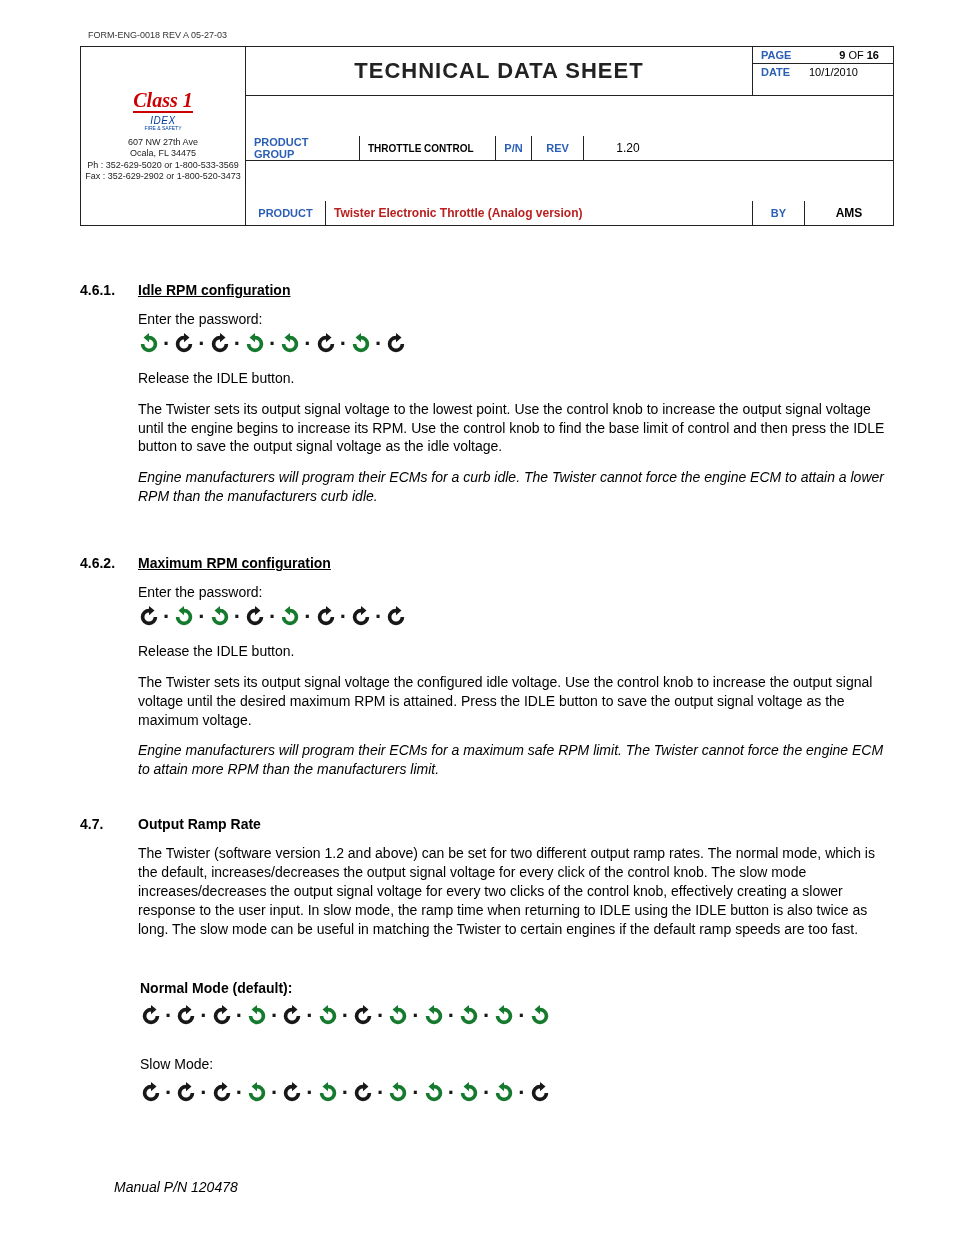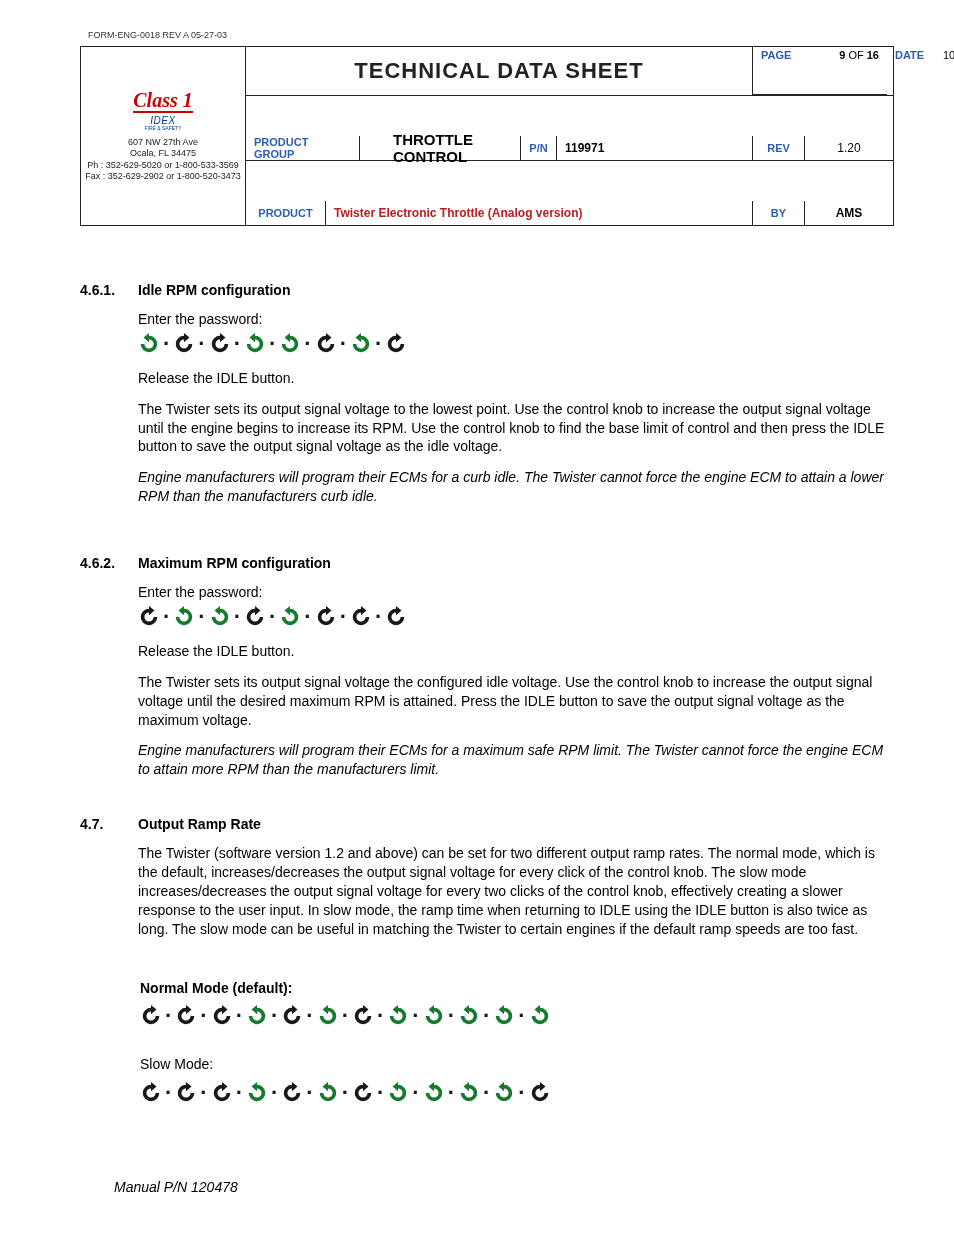--- a/index.html
+++ b/index.html
@@ -12,30 +12,30 @@
   .logo-idex-sub{font-size:5px;color:#0040a0;line-height:1;}
   .addr { font-size:9px; line-height:1.25; margin-top:6px; color:#222;}
   .hdr-right { flex:1; display:flex; flex-direction:column;gap:40px; }
   .row { display:flex; border-bottom:1px solid #222; }
   .row:last-child { border-bottom:none; }
   .cell { border-right:1px solid #222; padding:4px 8px; font-size:12px; display:flex; align-items:center; box-sizing:border-box;}
   .cell:last-child { border-right:none; }
   .lbl-blue { color:#2a5fb5; font-weight:bold; font-size:11px; }
   .lbl-red { color:#b92020; font-weight:bold; font-size:12px; }
   .title-cell { flex:1; justify-content:center; font-size:22px; font-weight:bold; letter-spacing:1px; color:#222;}
-  .sub-pd { display:flex; flex-direction:row; width:140px; border-left:none; }
+  .sub-pd { display:flex; flex-direction:column; width:140px; border-left:none; }
   .sub-pd .mini{border-bottom:1px solid #222;padding:2px 8px;font-size:11px;display:flex;}
   .sub-pd .mini:last-child{border-bottom:none;}
   .w-pg-lbl{width:34px;}
   .w-pg-val{width:64px;}
   .content { margin-top:55px; font-size:14px; line-height:1.35; }
   .sec { display:flex; margin-top:12px; }
   .sec-num { width:58px; font-weight:bold; font-size:14px;}
   .sec-body { flex:1; }
-  .sec-title { font-weight:bold; }
+  .sec-title { font-weight:bold; text-decoration:underline; }
   .sec-title-plain { font-weight:bold; }
   .p { margin:10px 0 12px; }
   .ital { font-style:italic; }
   .pw-line { display:flex; align-items:center; gap:3px; margin:4px 0 14px; }
   .arrow { width:22px; height:22px; display:flex; align-items:center; justify-content:center; }
   .arrow svg{width:22px;height:22px;}
   .dot { font-size:22px; font-weight:bold; line-height:1; color:#181818; }
   .mode { display:flex; margin:28px 0 0 60px; flex-direction:column;}
   .mode-lbl{font-size:14px;margin-bottom:4px;}
   .footer{position:absolute;bottom:40px;left:114px;font-style:italic;font-size:14px;}
@@ -73,23 +73,22 @@
             </span>
           </div>
           <div class="mini">
             <span class="lbl-blue w-pg-lbl">DATE</span>
             <span style="padding-left:14px;">10/1/2010</span>
           </div>
         </div>
       </div>
       <div class="row" style="height:24px;">
         <div class="cell lbl-blue" style="width:114px;justify-content:center;">PRODUCT GROUP</div>
-        <div class="cell" style="width:136px;font-weight:bold;font-size:15px;margin-left:25px;">THROTTLE CONTROL</div>
+        <div class="cell" style="width:136px;font-weight:bold;font-size:10px;">THROTTLE CONTROL</div>
         <div class="cell lbl-blue" style="width:36px;justify-content:center;">P/N</div>
-        <div class="cell" style="flex:1;font-weight:bold;">119971</div>
         <div class="cell lbl-blue" style="width:52px;justify-content:center;">REV</div>
         <div class="cell" style="width:88px;justify-content:center;">1.20</div>
       </div>
       <div class="row" style="height:24px;">
         <div class="cell lbl-blue" style="width:80px;justify-content:center;">PRODUCT</div>
         <div class="cell lbl-red" style="flex:1;text-align:right;">Twister Electronic Throttle (Analog version)</div>
         <div class="cell lbl-blue" style="width:52px;justify-content:center;">BY</div>
         <div class="cell" style="width:88px;justify-content:center;font-weight:bold;">AMS</div>
       </div>
     </div>

